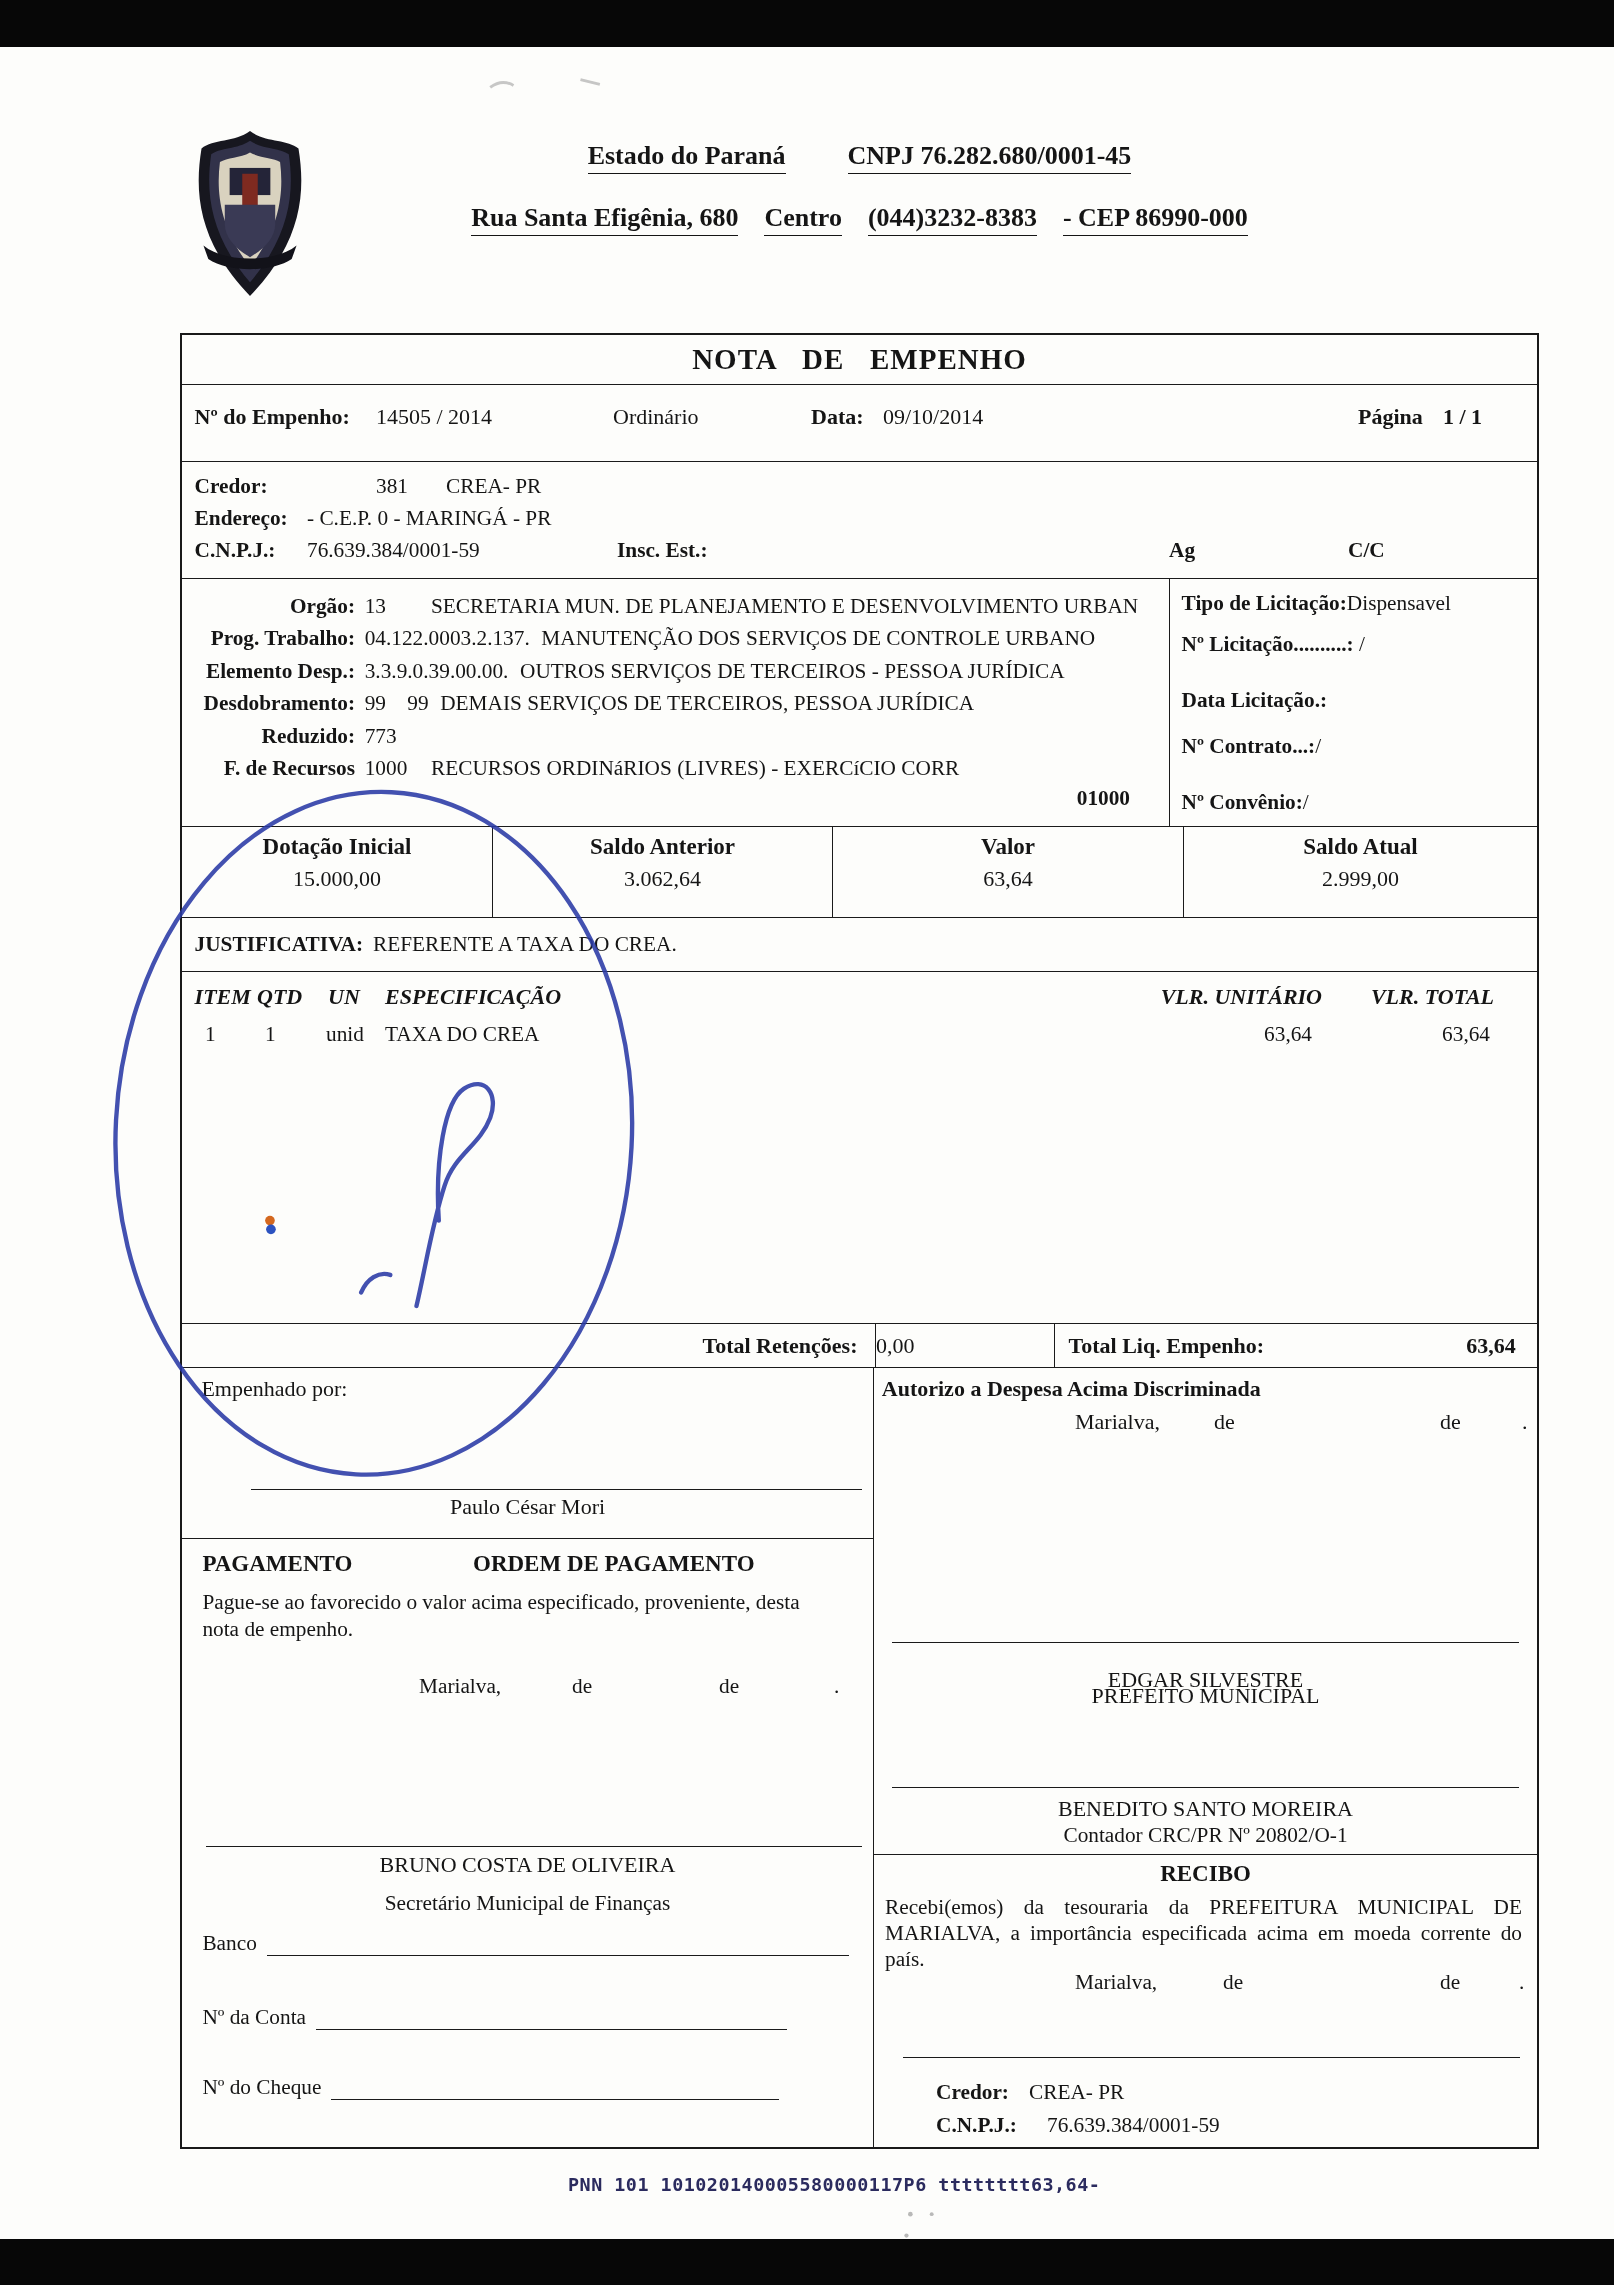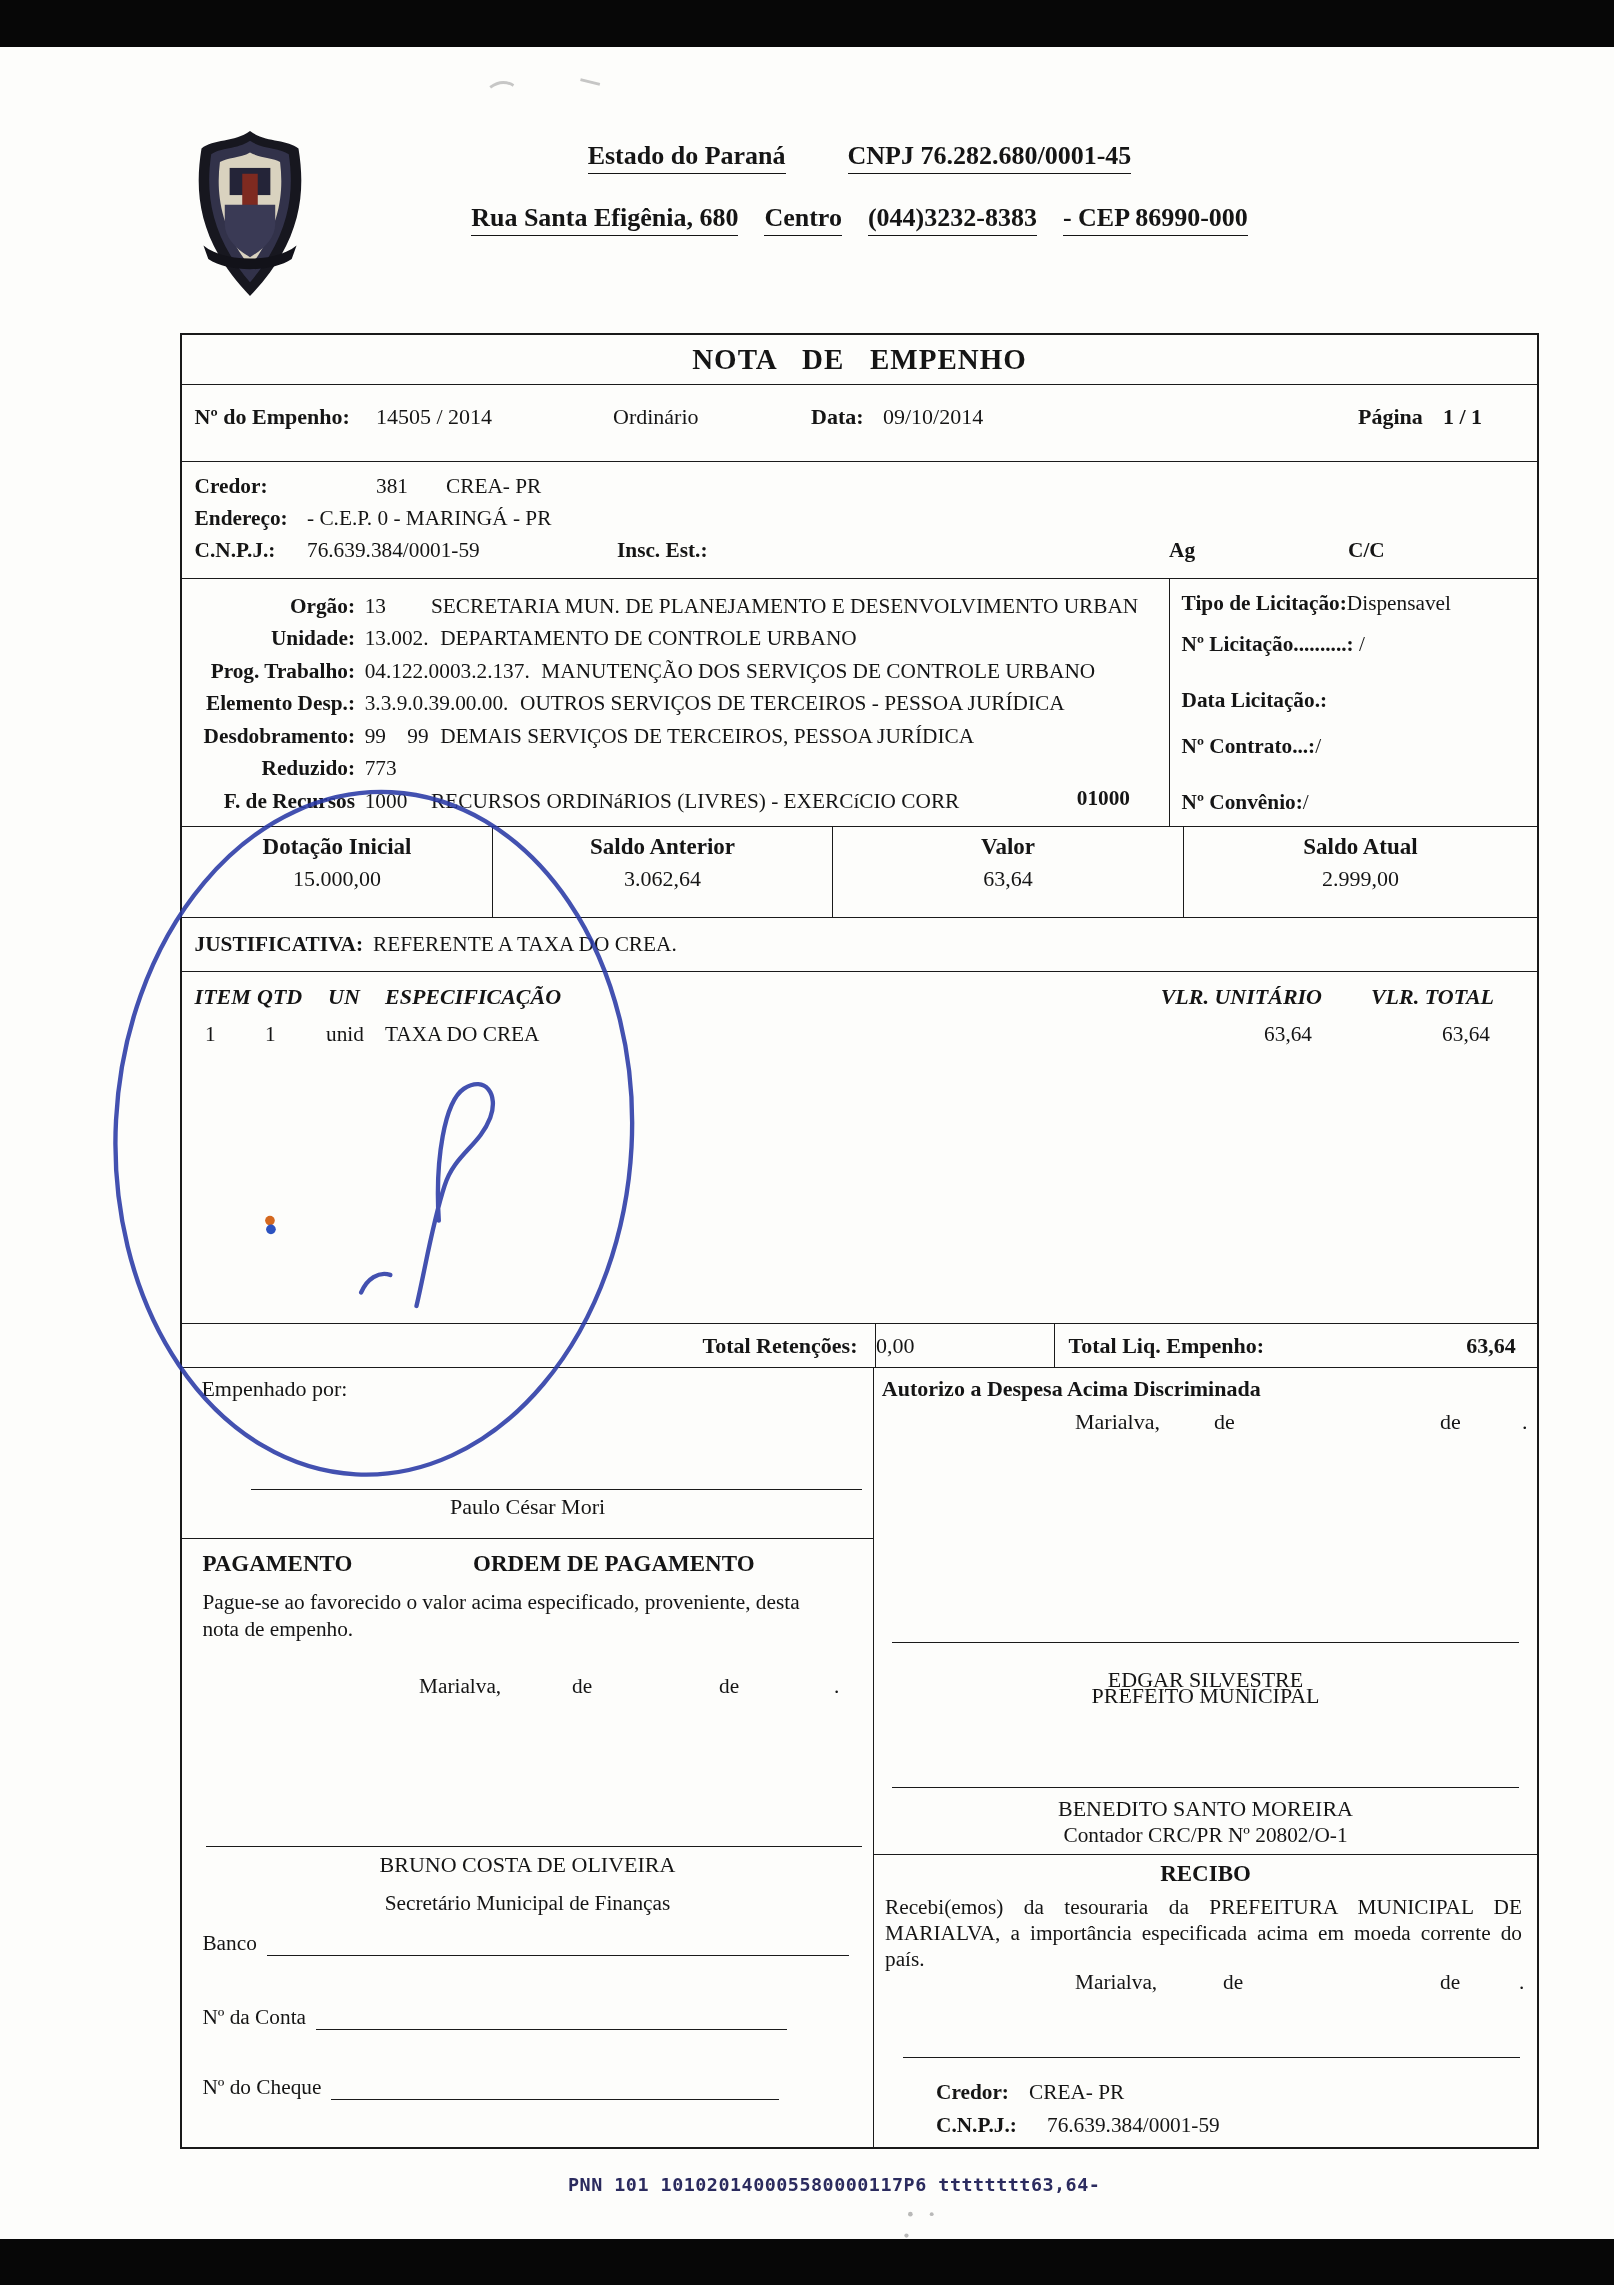--- a/index.html
+++ b/index.html
@@ -142,25 +142,20 @@
     </section>
 
     <section class="sec classif">
       <div class="cl-left">
         <div class="cl-row">
           <span class="cl-label">Orgão:</span>
           <span class="cl-code">13</span>
           <span class="cl-desc">SECRETARIA MUN. DE PLANEJAMENTO E DESENVOLVIMENTO URBAN</span>
         </div>
         <div class="cl-row">
-          <span class="cl-label">Unidade:</span>
-          <span class="cl-code">13.002.</span>
-          <span class="cl-desc">DEPARTAMENTO DE CONTROLE URBANO</span>
-        </div>
-        <div class="cl-row">
           <span class="cl-label">Prog. Trabalho:</span>
           <span class="cl-code">04.122.0003.2.137.</span>
           <span class="cl-desc">MANUTENÇÃO DOS SERVIÇOS DE CONTROLE URBANO</span>
         </div>
         <div class="cl-row">
           <span class="cl-label">Elemento Desp.:</span>
           <span class="cl-code">3.3.9.0.39.00.00.</span>
           <span class="cl-desc">OUTROS SERVIÇOS DE TERCEIROS - PESSOA JURÍDICA</span>
         </div>
         <div class="cl-row">

